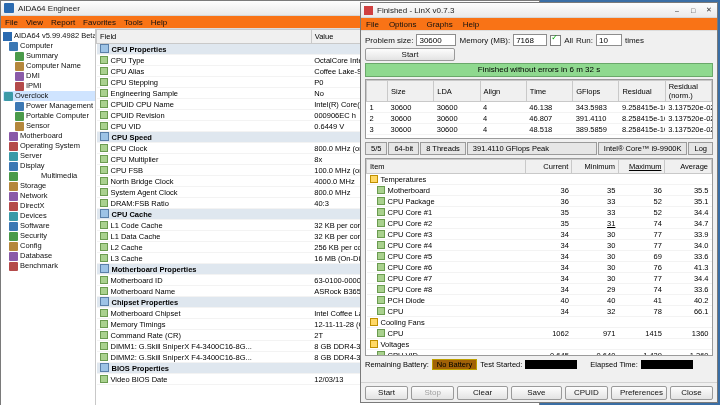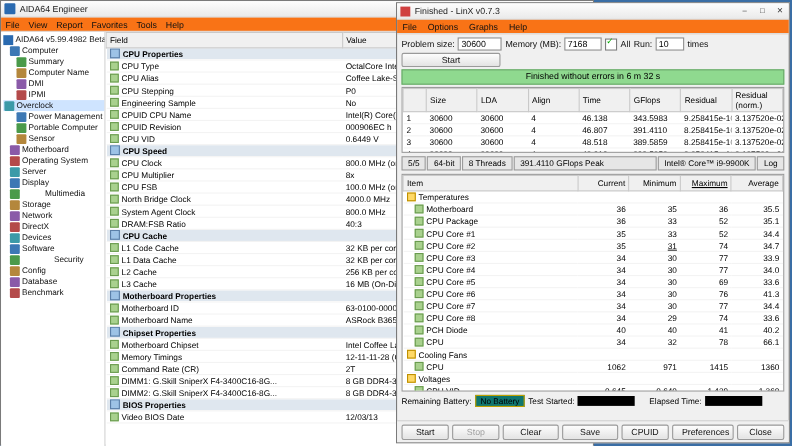--- a/index.html
+++ b/index.html
@@ -143,21 +143,21 @@
             <span>DirectX</span>
           </div>
           <div class="tnode" style="padding-left: 6px;">
             <span class="ic" style="background: rgb(60, 154, 168); border-radius: 1px;"></span>
             <span>Devices</span>
           </div>
           <div class="tnode" style="padding-left: 6px;">
             <span class="ic" style="background: rgb(60, 120, 180); border-radius: 1px;"></span>
             <span>Software</span>
           </div>
-          <div class="tnode" style="padding-left: 6px; gap: 29px;">
+          <div class="tnode" style="padding-left: 6px;">
             <span class="ic" style="background: rgb(74, 154, 74); border-radius: 1px;"></span>
             <span>Security</span>
           </div>
           <div class="tnode" style="padding-left: 6px;">
             <span class="ic" style="background: rgb(180, 135, 60); border-radius: 1px;"></span>
             <span>Config</span>
           </div>
           <div class="tnode" style="padding-left: 6px;">
             <span class="ic" style="background: rgb(138, 90, 168); border-radius: 1px;"></span>
             <span>Database</span>
@@ -517,21 +517,21 @@
               <td style="text-align: right;">0.645</td>
               <td style="text-align: right;">0.640</td>
               <td style="text-align: right;">1.429</td>
               <td style="text-align: right;">1.360</td>
             </tr>
           </tbody>
       </table>
     </div>
     <div class="row" style="margin-top:3px;">
       <span class="t2">Remaining Battery:</span>
-      <span style="background:#0f766e;border:1px solid #bfa000;font-size:7.5px;padding:0 4px;">No Battery</span>
+      <span style="background:#a16207;border:1px solid #bfa000;font-size:7.5px;padding:0 4px;">No Battery</span>
       <span class="t2">Test Started:</span>
       <span class="blk" style="width:52px"></span>
       <span class="t2" style="margin-left:10px">Elapsed Time:</span>
       <span class="blk" style="width:52px"></span>
     </div>
   </div>
   <div class="btmbar">
     <button class="btn" style="width:44px">Start</button>
     <button class="btn dis" style="width:44px">Stop</button>
     <button class="btn" style="width:52px">Clear</button>

